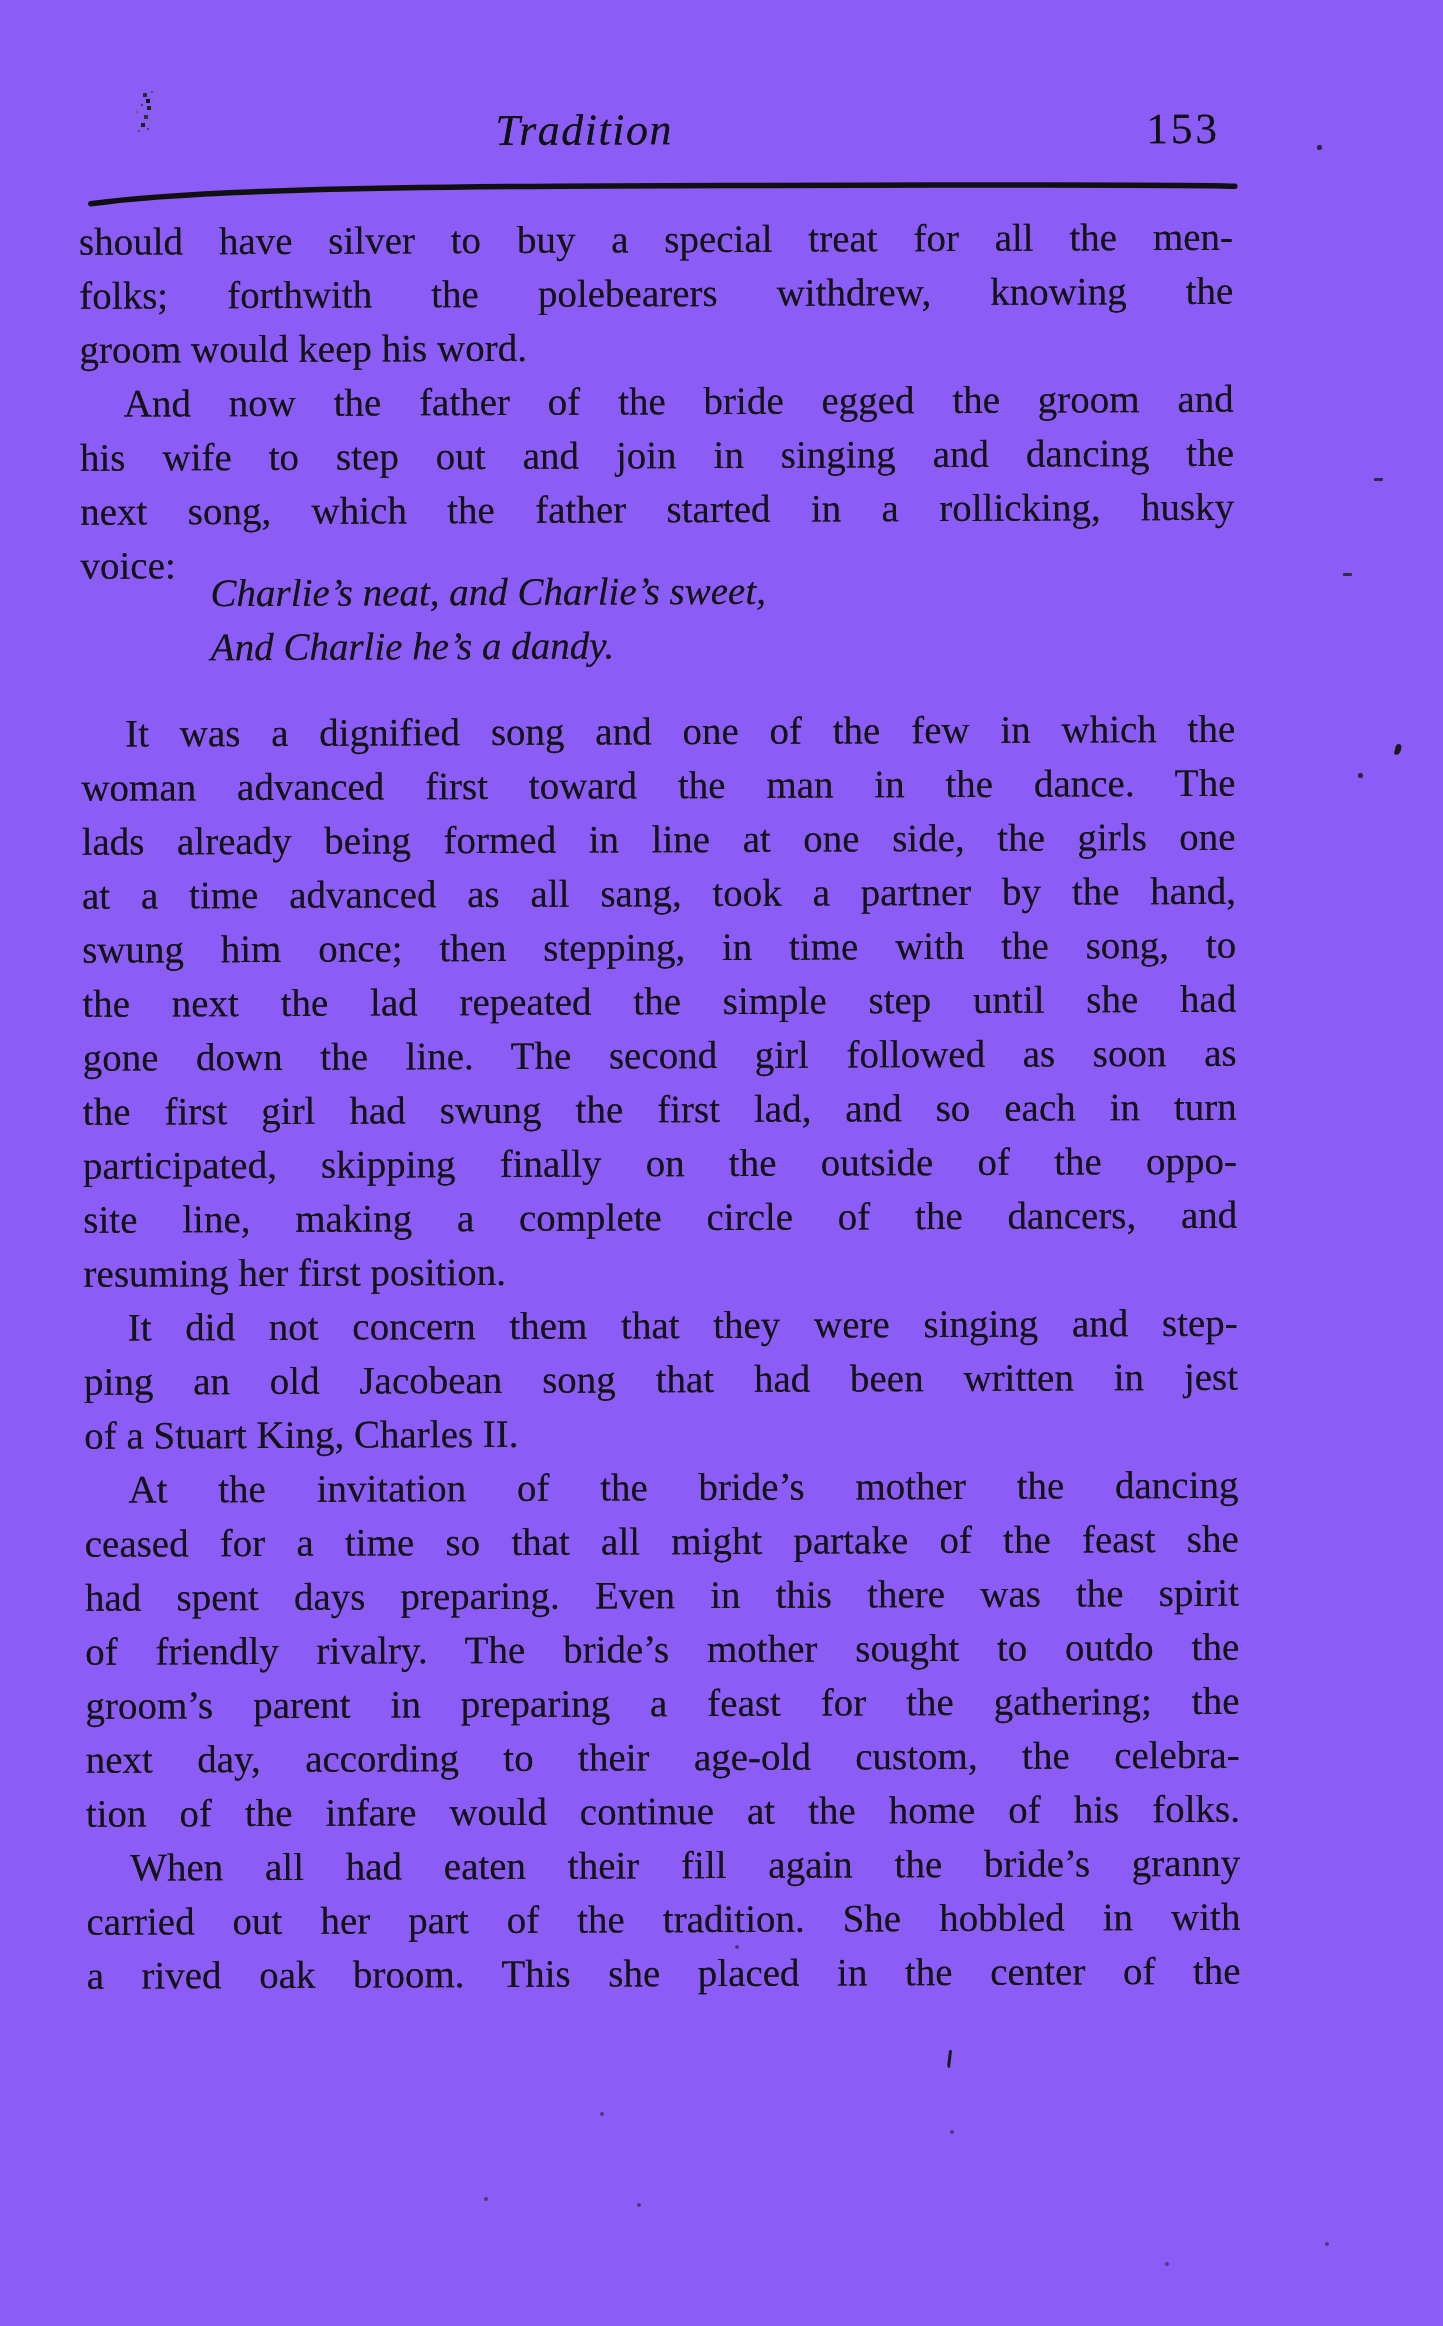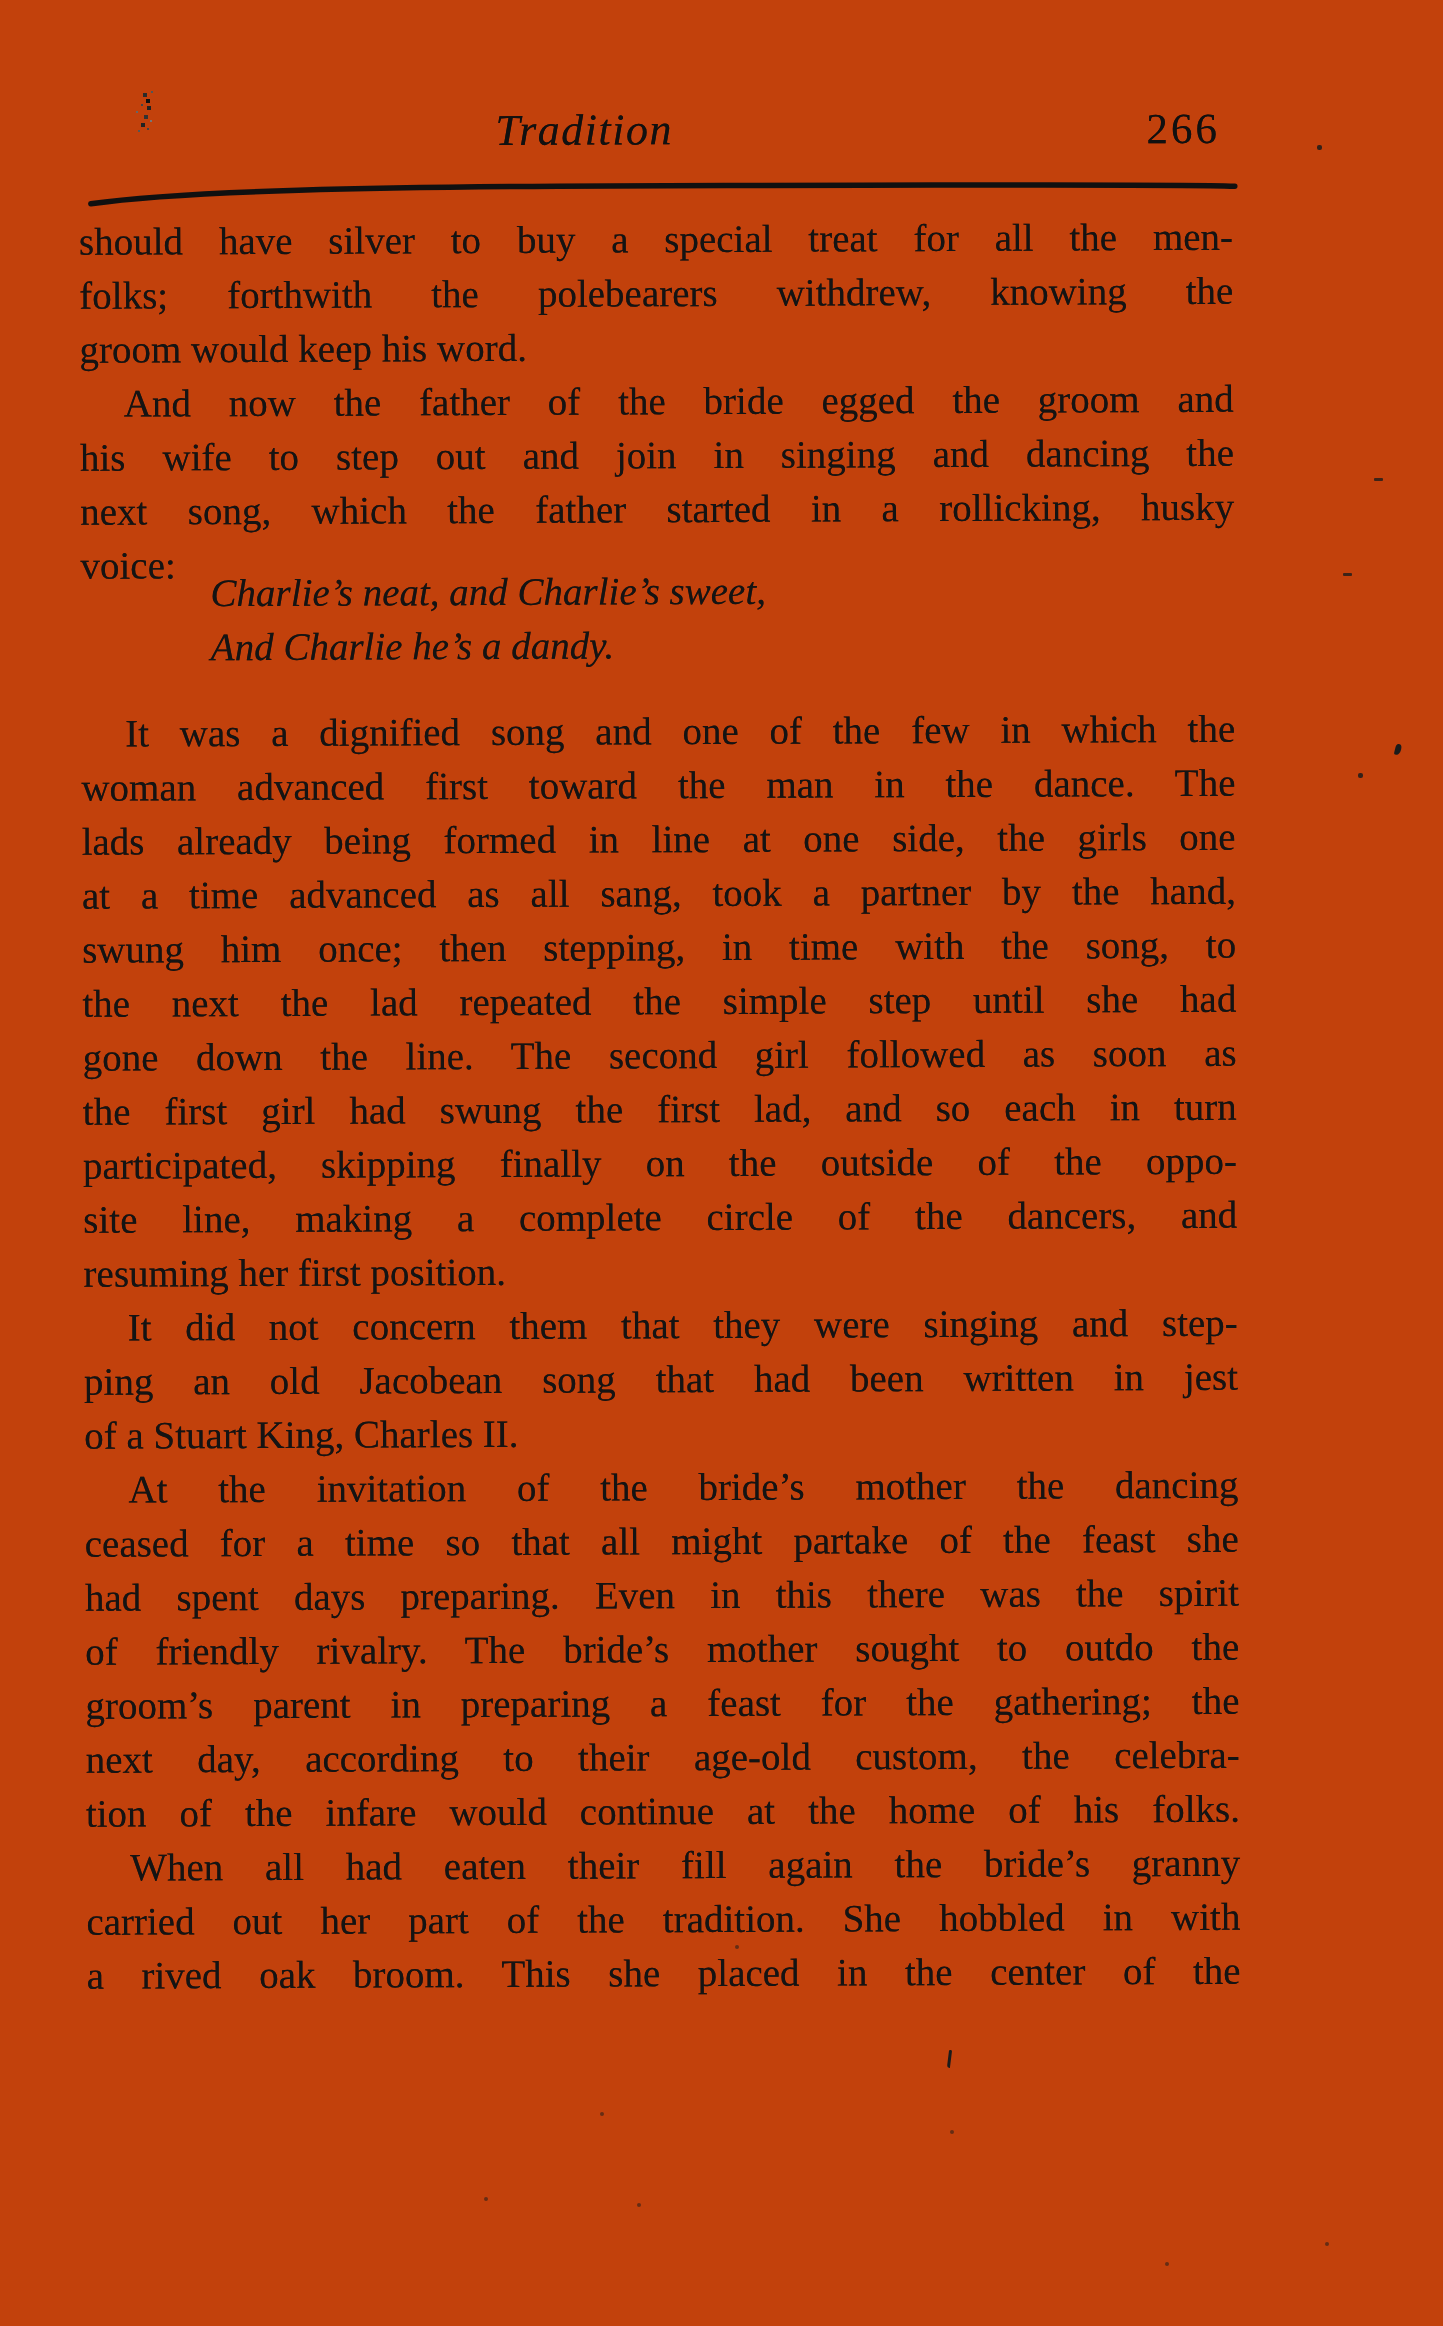--- a/index.html
+++ b/index.html
@@ -1,19 +1,19 @@
 <!DOCTYPE html>
 <html><head>
 <meta charset="utf-8">
 <style>
   html,body{margin:0;padding:0;background:#e8e8e4;}
   .page{
     position:relative;
     width:1443px;height:2326px;
-    background:#c2410c;
+    background:#8b5cf6;
     overflow:hidden;
     margin:0 auto;
     font-family:"Liberation Serif", serif;
   }
   .content{position:absolute;left:0;top:0;right:0;bottom:0;transform:rotate(-0.25deg);transform-origin:50% 20%;}
   .running-title{
     position:absolute;left:497px;top:104px;
     font-style:italic;font-size:44px;color:#111;
     letter-spacing:1.5px;
     text-shadow:0 0 0.6px rgba(0,0,0,.7);
@@ -60,21 +60,21 @@
   }
 </style>
 </head>
 <body>
 
 <div class="page">
   <div class="content">
 
     <span class="running-title">Tradition</span>
 
-    <span class="page-number">266</span>
+    <span class="page-number">153</span>
 
     <svg class="rule" width="1152" height="26" viewBox="0 0 1152 26">
       <path d="M4,21 C90,9 260,4.5 640,5.5 C980,6.5 1090,6 1148,8.5" fill="none" stroke="#101010" stroke-width="5.5" stroke-linecap="round"></path>
     </svg>
 
     <div class="body-text">
         <div class="para prose">
           <div class="line just first">should have silver to buy a special treat for all the men-</div>
           <div class="line just">folks; forthwith the polebearers withdrew, knowing the</div>
           <div class="line">groom would keep his word.</div>

